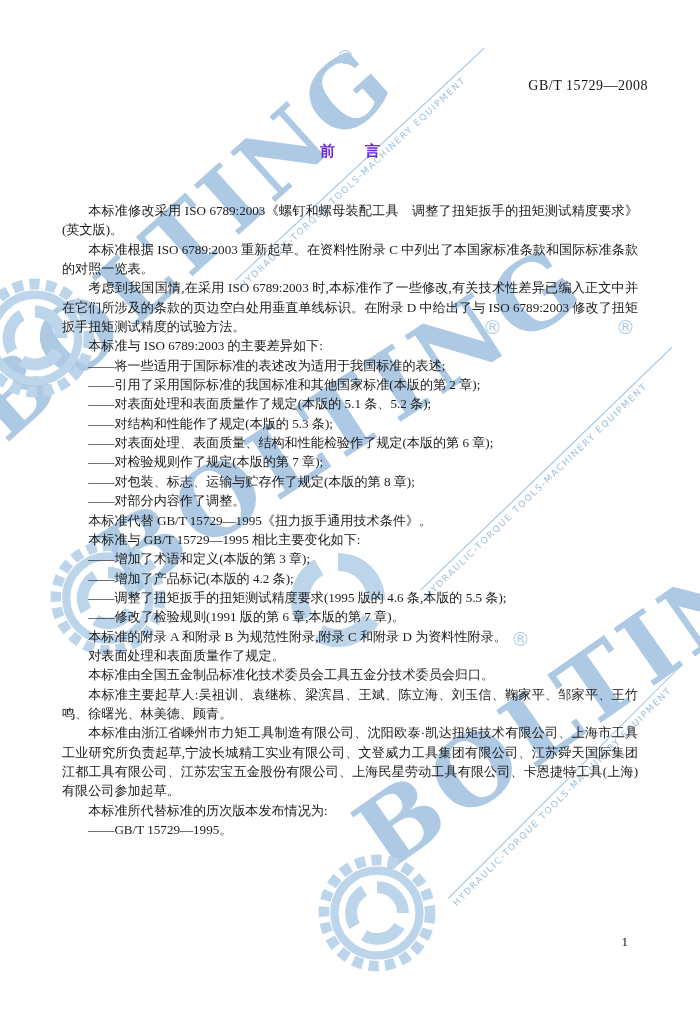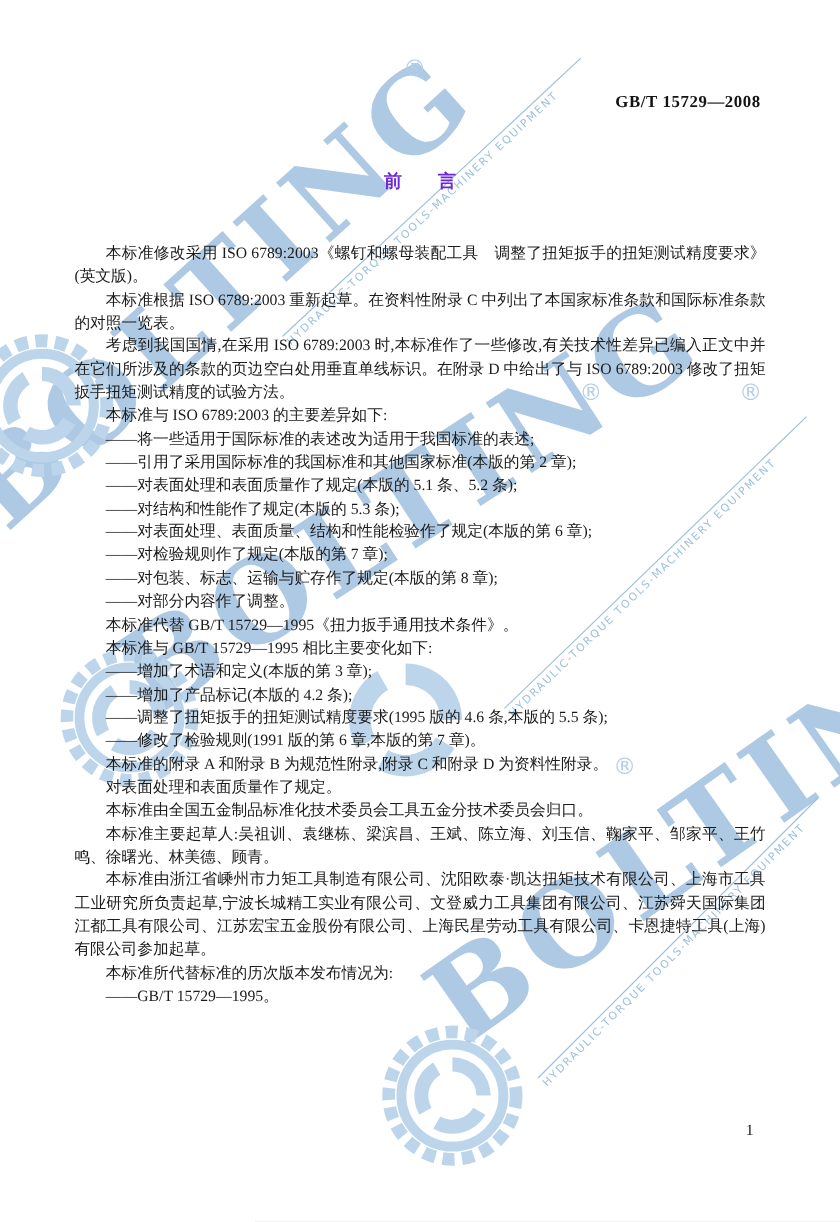--- a/index.html
+++ b/index.html
@@ -19,21 +19,21 @@
     font-size:9px;letter-spacing:1.6px;white-space:nowrap;padding-top:3px;
     transform-origin:0 0;
   }
   .wm-gear{position:absolute;line-height:0;}
   .wm-reg{
     position:absolute;font-family:"DejaVu Sans","Liberation Sans",sans-serif;
     font-size:19px;line-height:1;
   }
   
   .doc-code{
-    position:absolute;top:78px;right:66px;font-size:14px;font-weight:700;
+    position:absolute;top:78px;right:52px;font-size:14px;font-weight:400;
     letter-spacing:.5px;color:#141414;
   }
   .doc-title{
     position:absolute;top:142px;left:0;width:100%;text-align:center;
     font-size:15px;font-weight:700;color:#6d28d9;
   }
   .doc-body{position:absolute;top:201px;left:62px;width:576px;color:#1b1b1b;}
   .doc-body p{
     margin:0;font-size:13.1px;line-height:19.35px;text-align:justify;
     text-indent:2em;word-break:break-all;

